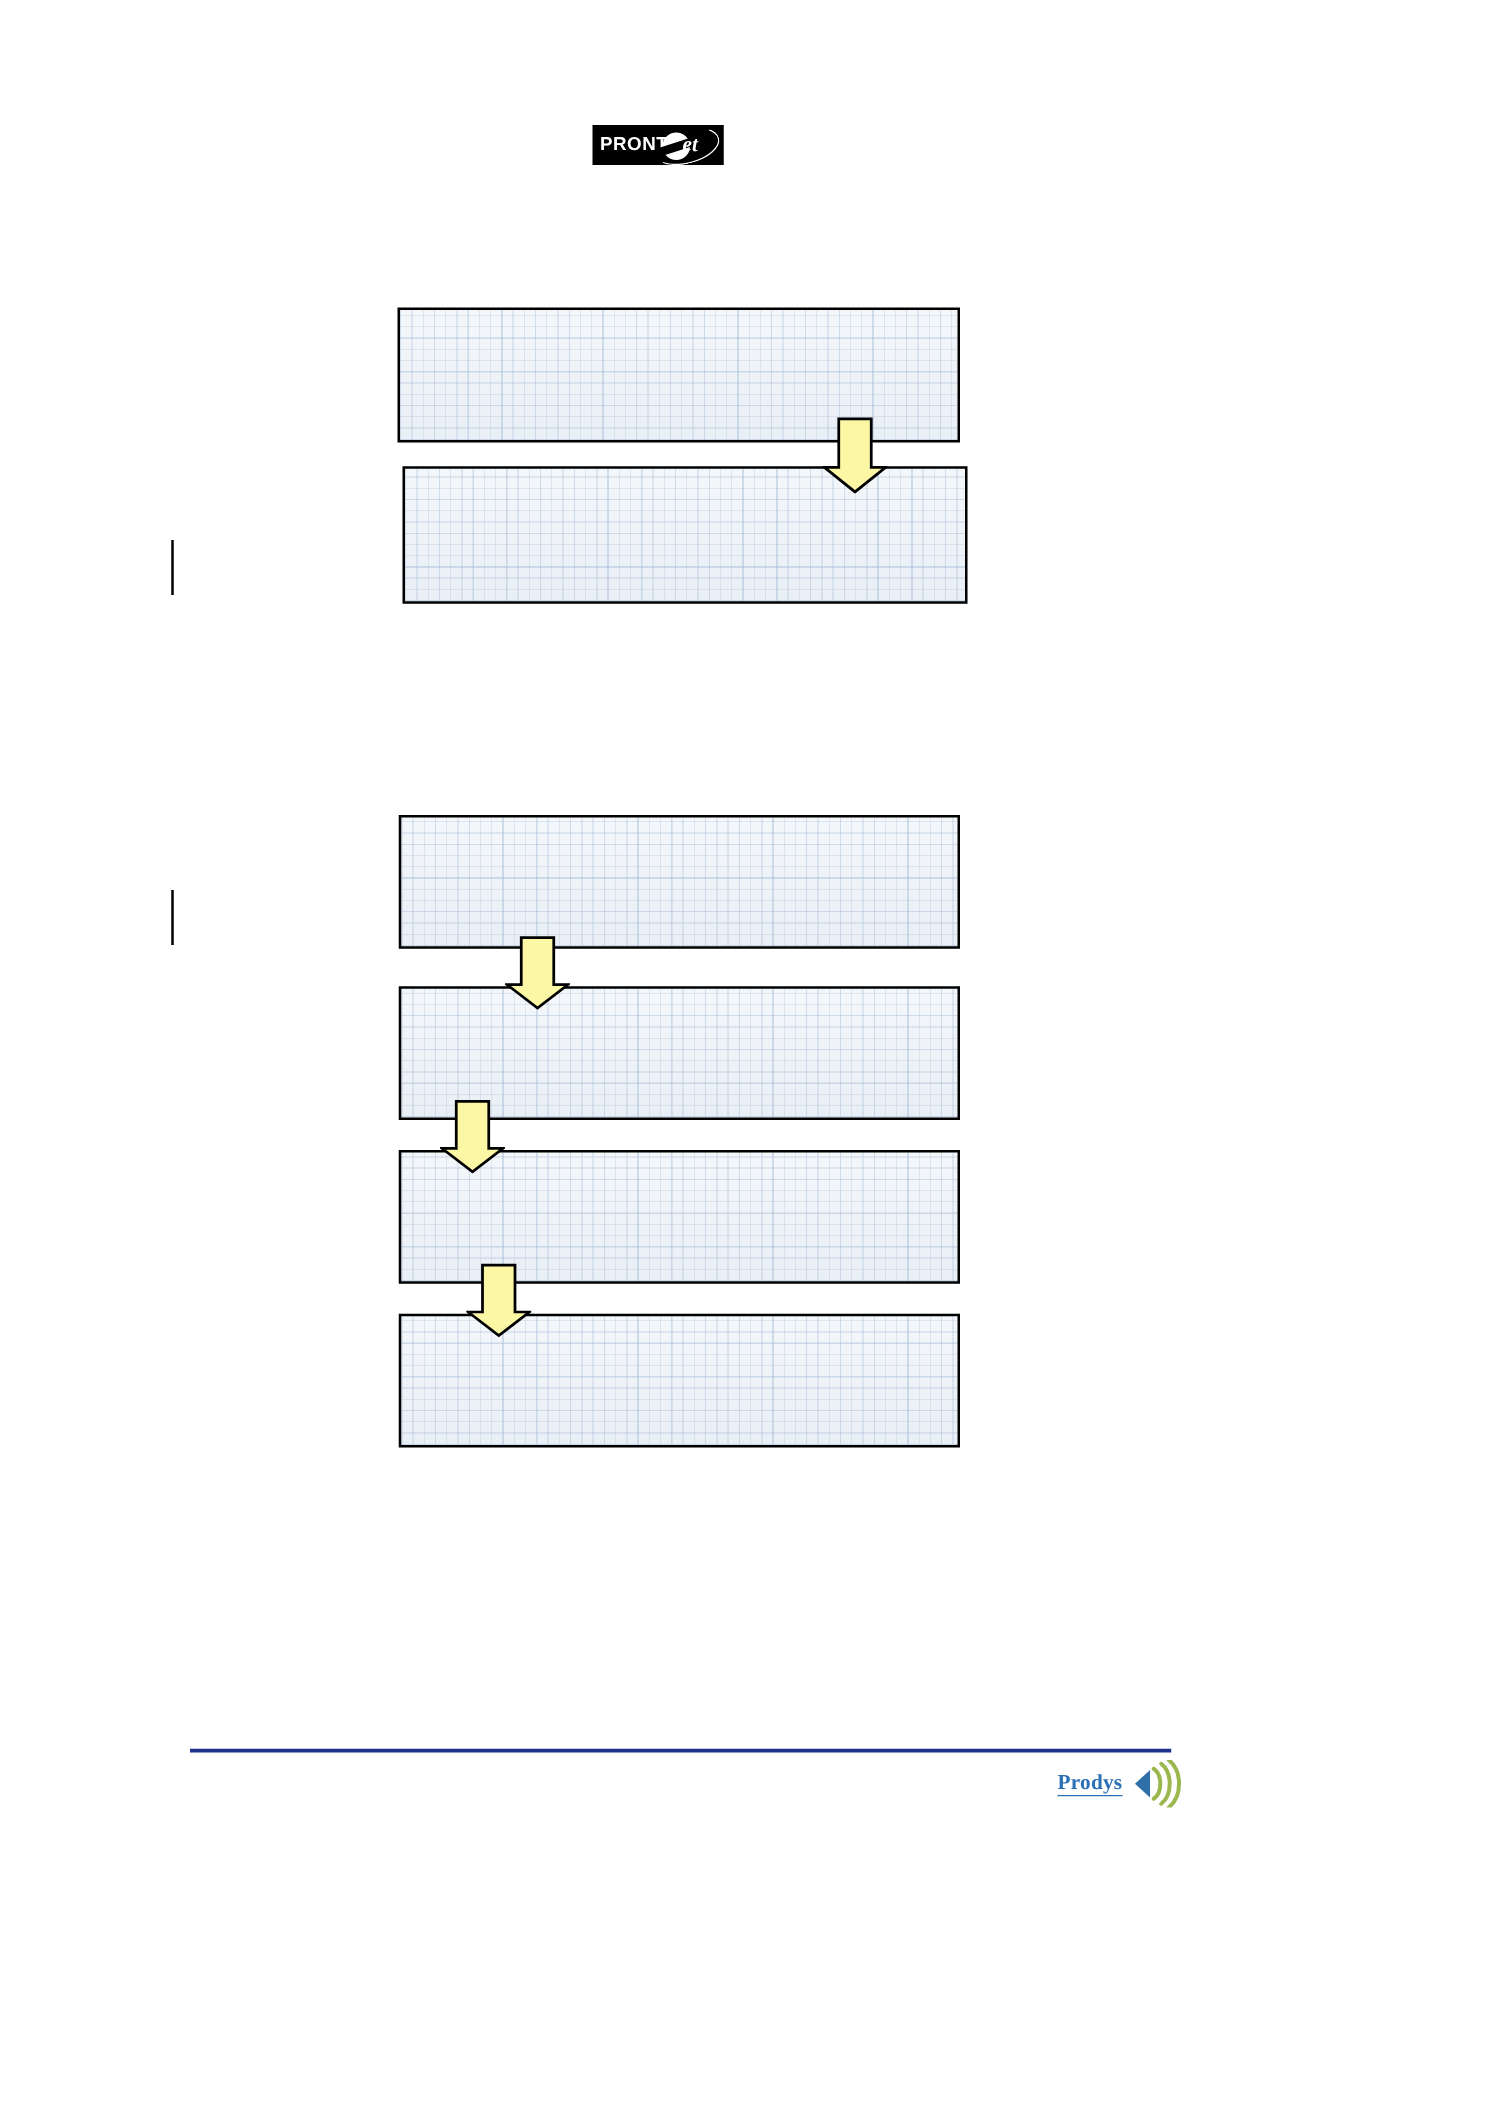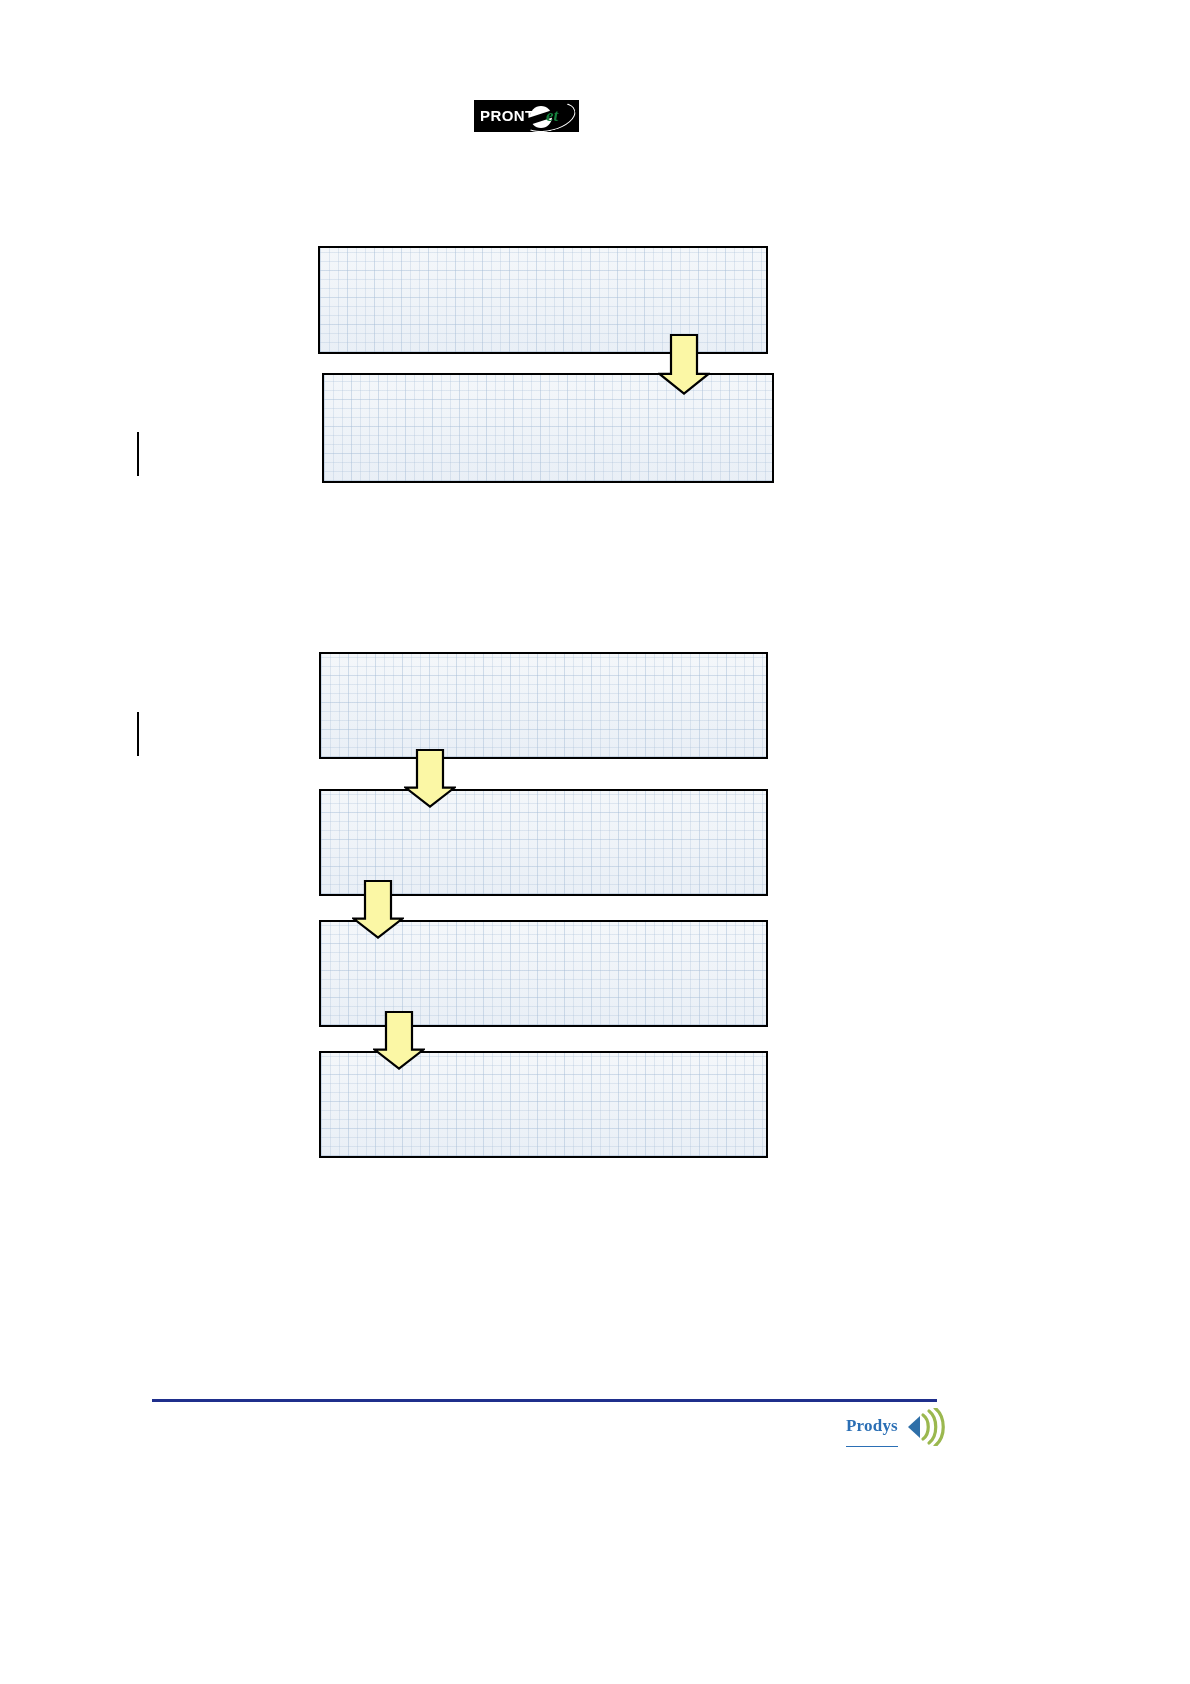--- a/index.html
+++ b/index.html
@@ -51,21 +51,21 @@
     top: 14px;
     width: 30px;
     height: 7px;
     background: #000000;
     transform: rotate(-18deg);
   }
   #header-logo .logo-suffix {
     position: absolute;
     left: 72px;
     top: 7px;
-    color: #15803d;
+    color: #ffffff;
     font-family: "Liberation Serif", serif;
     font-size: 17px;
     font-style: italic;
     font-weight: bold;
     line-height: 17px;
     text-align: right;
   }
   #header-logo .logo-swoosh {
     position: absolute;
     left: 48px;
@@ -143,21 +143,21 @@
     position: absolute;
     left: 0px;
     top: 8px;
     color: #2b6fb5;
     font-family: "Liberation Serif", serif;
     font-size: 17px;
     font-weight: bold;
     letter-spacing: 0.2px;
     line-height: 19px;
     border-bottom: 1.5px solid #2b6fb5;
-    padding-bottom: 11px;
+    padding-bottom: 1px;
   }
   #footer-logo .prodys-waves {
     position: absolute;
     left: 52px;
     top: 0px;
     width: 48px;
     height: 38px;
   }
 </style>
 </head>

